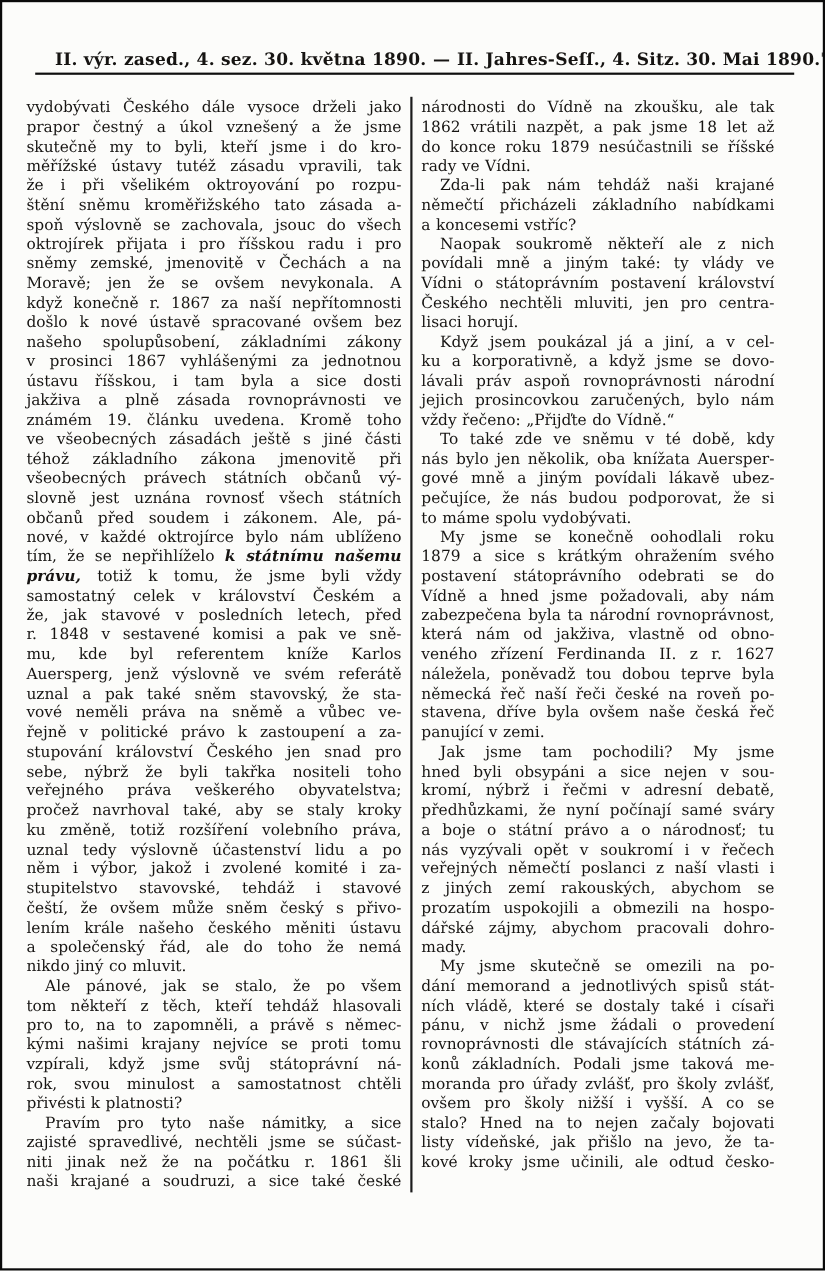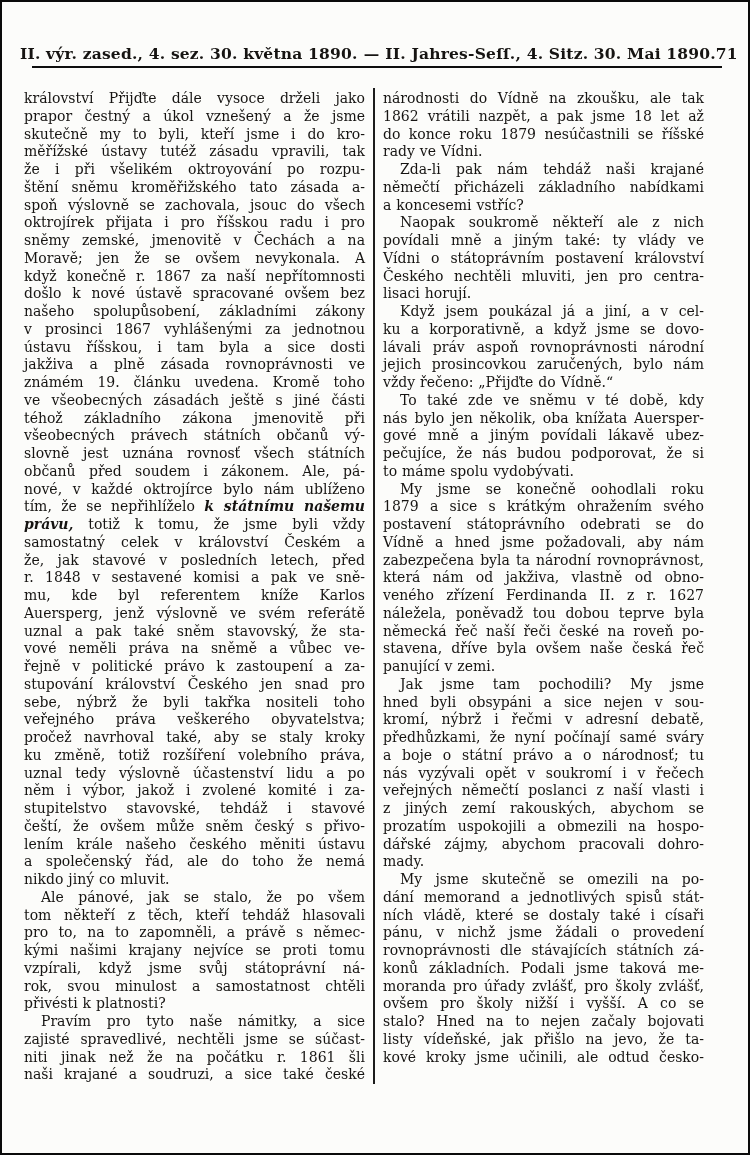--- a/index.html
+++ b/index.html
@@ -11,21 +11,21 @@
   .page {
     position: absolute; left: 0; top: 0;
     width: 746px; height: 1151px;
     background: #fcfcfa;
     border: 2px solid #0a0a0a;
     box-sizing: content-box;
     overflow: hidden;
     color: #161412;
   }
   .header {
-    position: absolute; left: 18px; right: 26px; top: 42px;
+    position: absolute; left: 48px; right: 26px; top: 42px;
     display: flex; justify-content: space-between; align-items: flex-start;
     font-size: 15.5px; font-weight: bold; white-space: nowrap;
     letter-spacing: 0.2px;
   }
   .header .sep { padding: 0 6px; }
   .header-rule {
     position: absolute; left: 30px; right: 26px; top: 64px;
     height: 2px; background: #0e0e0e;
   }
   .col {
@@ -51,21 +51,21 @@
   <div class="header">
     <span>
       <span>II. výr. zased., 4. sez. 30. května 1890.</span><span class="sep">—</span><span>II. Jahres-Seſſ., 4. Sitz. 30. Mai 1890.</span>
     </span>
     <span>71</span>
   </div>
 
   <div class="header-rule"></div>
 
   <div class="col col-left">
-      <div class="line"><span>království Přijďte dále vysoce drželi jako</span></div>
+      <div class="line"><span>vydobývati Českého dále vysoce drželi jako</span></div>
       <div class="line"><span>prapor čestný a úkol vznešený a že jsme</span></div>
       <div class="line"><span>skutečně my to byli, kteří jsme i do kro-</span></div>
       <div class="line"><span>měřížské ústavy tutéž zásadu vpravili, tak</span></div>
       <div class="line"><span>že i při všelikém oktroyování po rozpu-</span></div>
       <div class="line"><span>štění sněmu kroměřižského tato zásada a-</span></div>
       <div class="line"><span>spoň výslovně se zachovala, jsouc do všech</span></div>
       <div class="line"><span>oktrojírek přijata i pro říšskou radu i pro</span></div>
       <div class="line"><span>sněmy zemské, jmenovitě v Čechách a na</span></div>
       <div class="line"><span>Moravě; jen že se ovšem nevykonala. A</span></div>
       <div class="line"><span>když konečně r. 1867 za naší nepřítomnosti</span></div>

